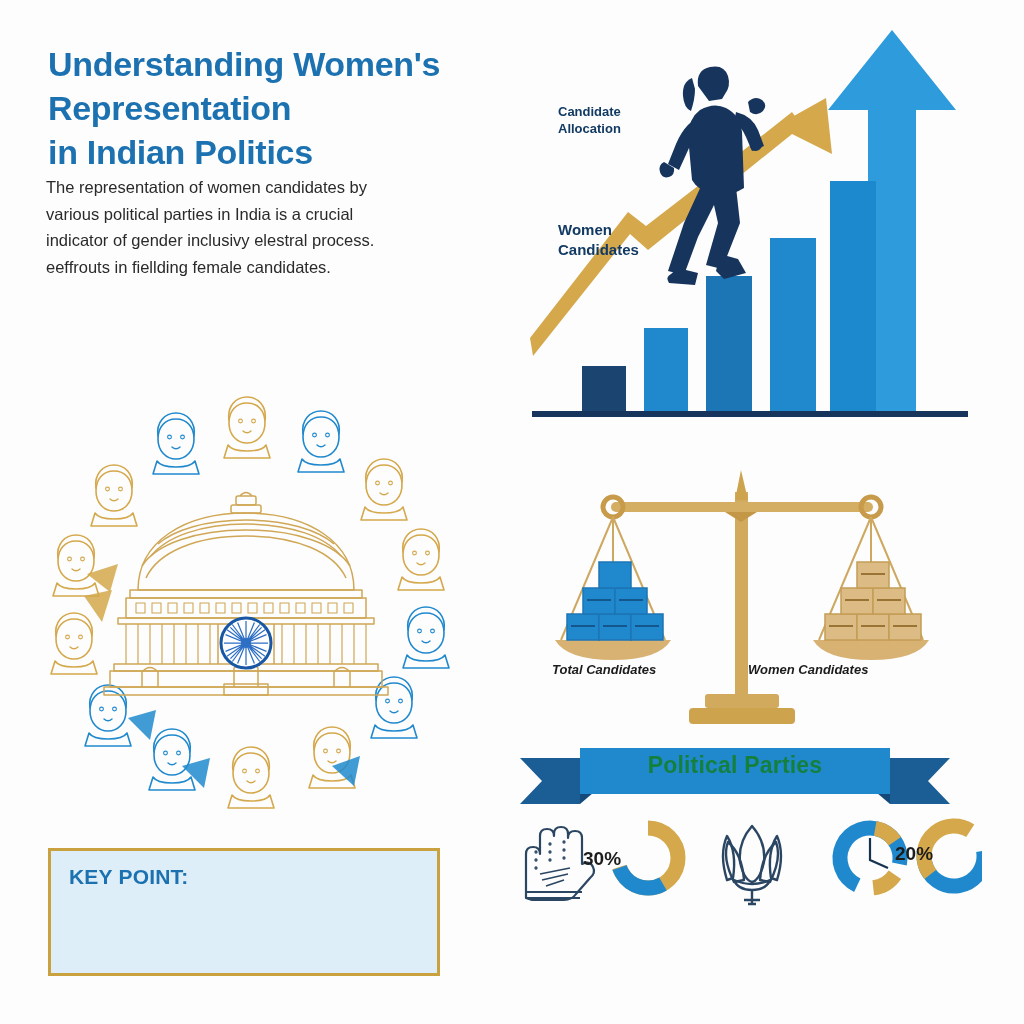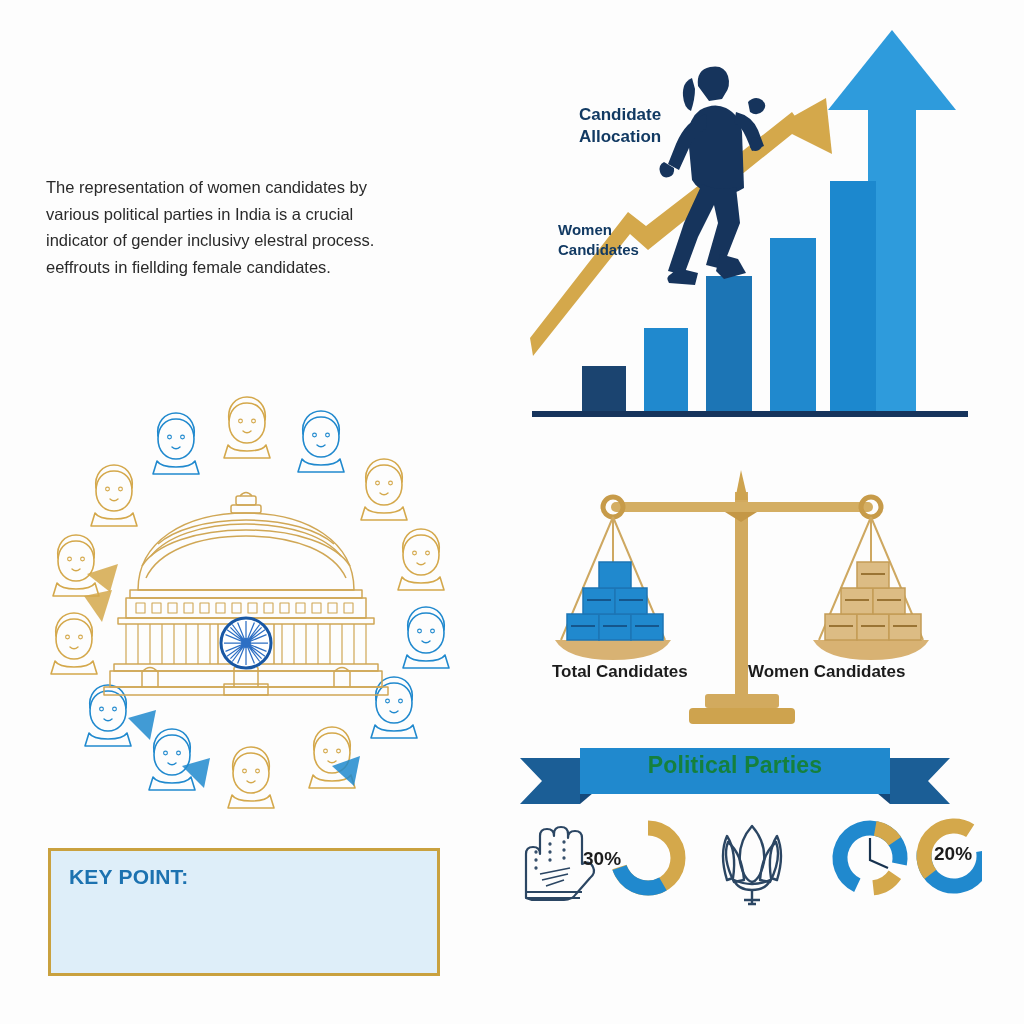--- a/index.html
+++ b/index.html
@@ -36,54 +36,59 @@
     padding:14px 18px 16px 18px;
   }
   .keyhead{font-size:21px;font-weight:bold;color:#1C72B0;letter-spacing:.2px;}
   .keybody{margin-top:3px;font-size:17px;line-height:1.40;color:#222;}
   .keybody .ln{display:block;}
 
   
   .chartwrap{position:absolute;left:530px;top:26px;width:470px;height:400px;}
   .lbl-alloc{
     position:absolute;left:558px;top:104px;
-    font-size:17px;font-weight:bold;line-height:1.30;color:#123A63;margin-left:21px;
+    font-size:13px;font-weight:bold;line-height:1.30;color:#123A63;
   }
   .lbl-women{
     position:absolute;left:558px;top:220px;
     font-size:15px;font-weight:bold;line-height:1.30;color:#123A63;
   }
   .lbl-alloc span,.lbl-women span{display:block;}
 
   .scalewrap{position:absolute;left:545px;top:462px;width:400px;height:270px;}
   .scale-lbl{
-    position:absolute;font-size:17px;font-weight:bold;color:#1c1c1c;
+    position:absolute;font-size:13px;font-weight:bold;color:#1c1c1c;font-style:italic;
   }
   .scale-lbl.l{left:552px;top:662px;}
   .scale-lbl.r{left:748px;top:662px;}
 
   .ribbonwrap{position:absolute;left:520px;top:736px;width:430px;height:72px;}
   .ribbon-text{
     position:absolute;left:520px;top:752px;width:430px;
     text-align:center;font-size:23px;font-weight:bold;color:#15803d;
     letter-spacing:.2px;
   }
 
   .partyrow{position:absolute;left:512px;top:812px;width:470px;height:100px;}
   .pct{
     position:absolute;font-size:19px;font-weight:bold;color:#1c1c1c;
   }
   .pct.a{left:583px;top:848px;}
-  .pct.b{left:934px;top:843px;}
+  .pct.b{left:895px;top:843px;}
 </style>
 </head>
 <body>
 
 <div id="canvas">
 
+  <div class="title">
+    <span>Understanding Women's</span>
+    <span>Representation</span>
+    <span>in Indian Politics</span>
+  </div>
 
   <div class="intro">
     <span class="ln">The representation of women candidates by</span>
     <span class="ln">various political parties in India is a crucial</span>
     <span class="ln">indicator of gender inclusivy elestral process.</span>
     <span class="ln">eeffrouts in fiellding female candidates.</span>
   </div>
 
   <svg class="ring" viewBox="0 0 430 440">
     <defs>

